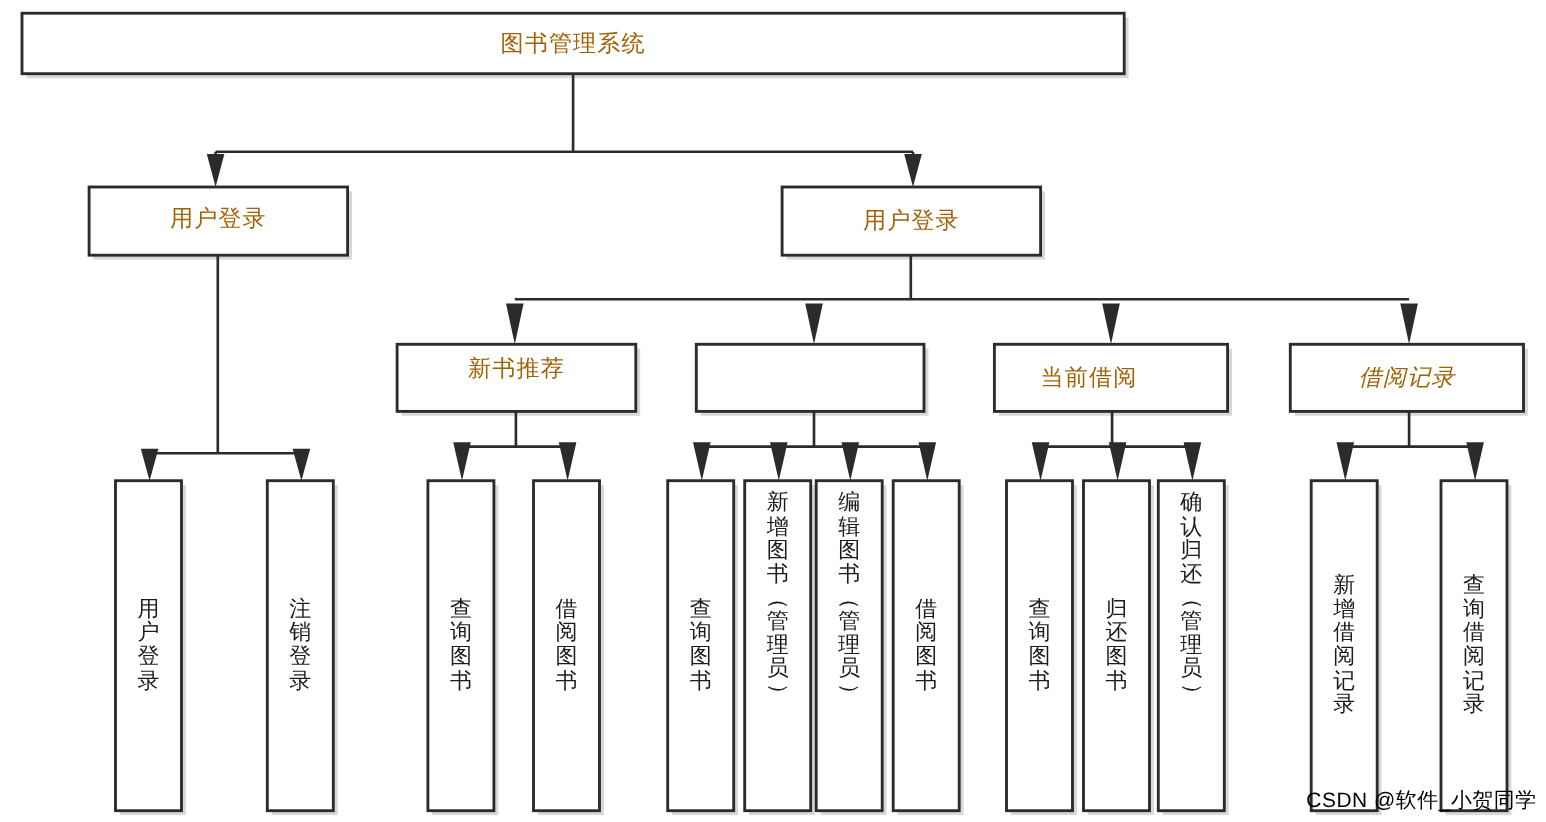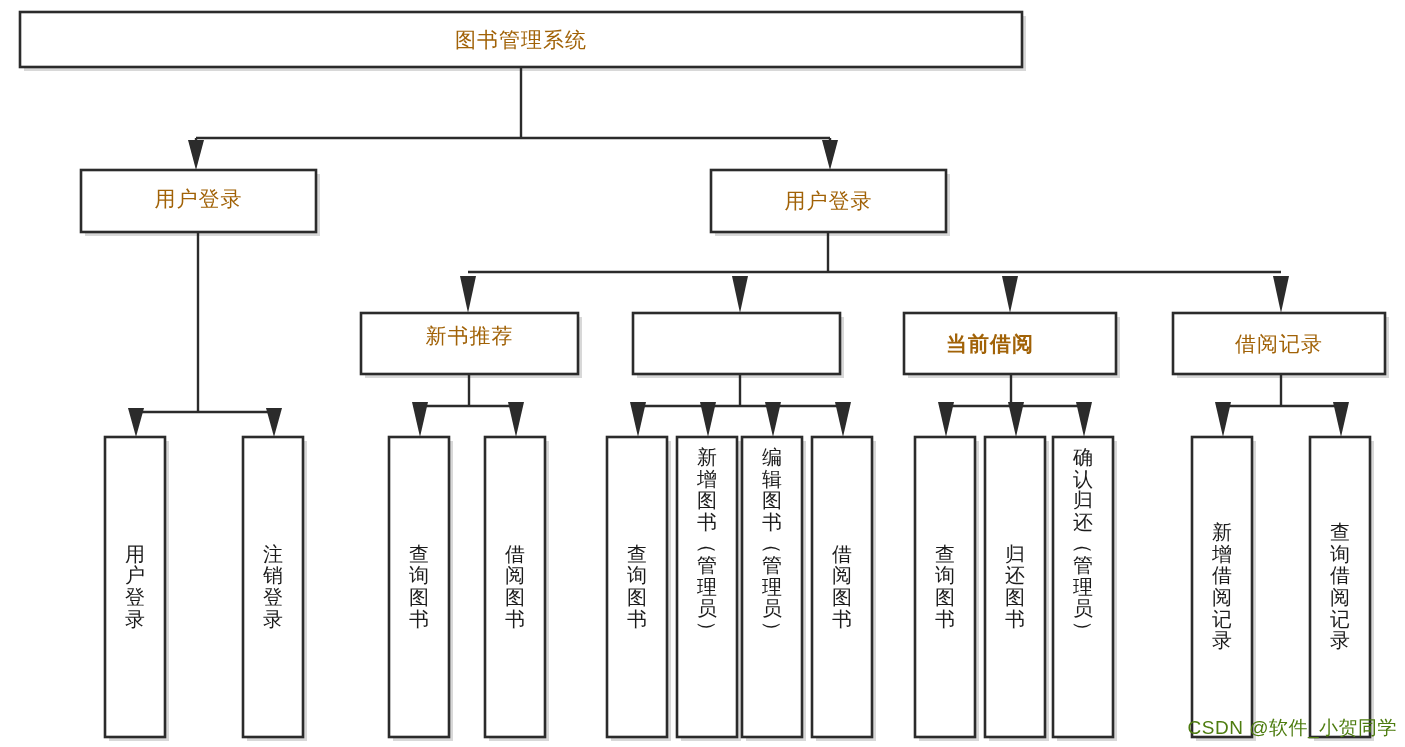--- a/index.html
+++ b/index.html
@@ -70,21 +70,21 @@
     display: block;
     text-align: center;
   }
   .node-label-v span.rot {
     transform: rotate(90deg);
   }
   .watermark {
     position: absolute;
     right: 8px;
     bottom: 6px;
-    color: #4d7c0f;
+    color: #000000;
     font-size: 19px;
     letter-spacing: 0.5px;
     white-space: nowrap;
   }
 </style>
 </head>
 <body>
 
 <div id="canvas">
 
@@ -192,23 +192,23 @@
 
   <div class="node-label-h" style="left:20px; top:12px; width:1002px; height:55px;">图书管理系统</div>
 
   <div class="node-label-h" style="left:81px; top:170px; width:235px; height:62px;font-family:Liberation Mono, monospace;">用户登录</div>
 
   <div class="node-label-h" style="left:711px; top:170px; width:235px; height:62px;">用户登录</div>
 
   <div class="node-label-h" style="left:361px; top:313px; width:217px; height:46px;">新书推荐</div>
 
 
-  <div class="node-label-h" style="left:904px; top:313px; width:172px; height:61px;font-weight:bold;">当前借阅</div>
-
-  <div class="node-label-h" style="left:1173px; top:313px; width:212px; height:61px;">借阅记录</div>
+  <div class="node-label-h" style="left:904px; top:313px; width:172px; height:61px;">当前借阅</div>
+
+  <div class="node-label-h" style="left:1173px; top:313px; width:212px; height:61px;font-style:italic;">借阅记录</div>
 
   <div class="node-label-v" style="left:105px; top:437px; width:60px; height:300px;">
       <span>用</span>
       <span>户</span>
       <span>登</span>
       <span>录</span>
     </div>
   <div class="node-label-v" style="left:243px; top:437px; width:60px; height:300px;">
       <span>注</span>
       <span>销</span>

